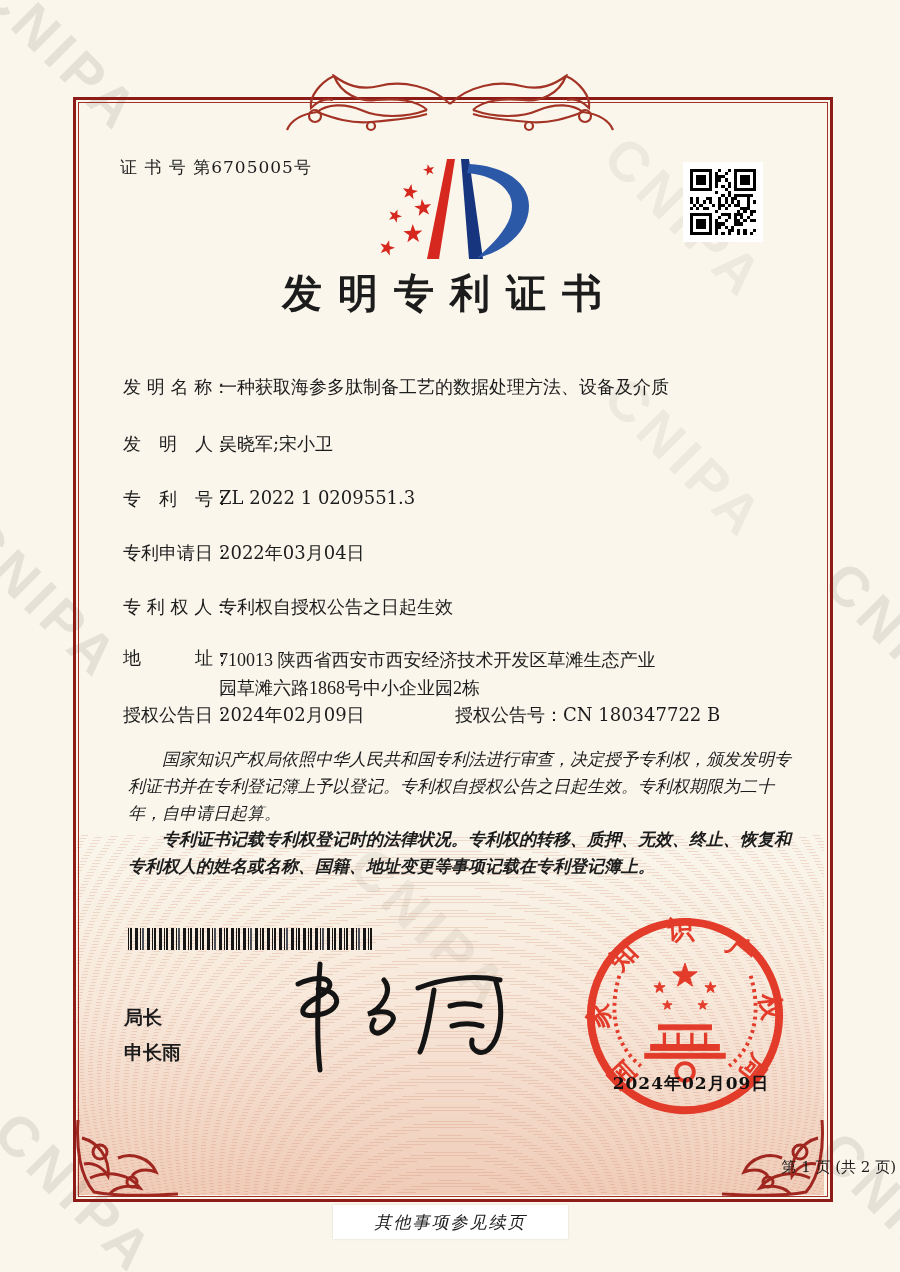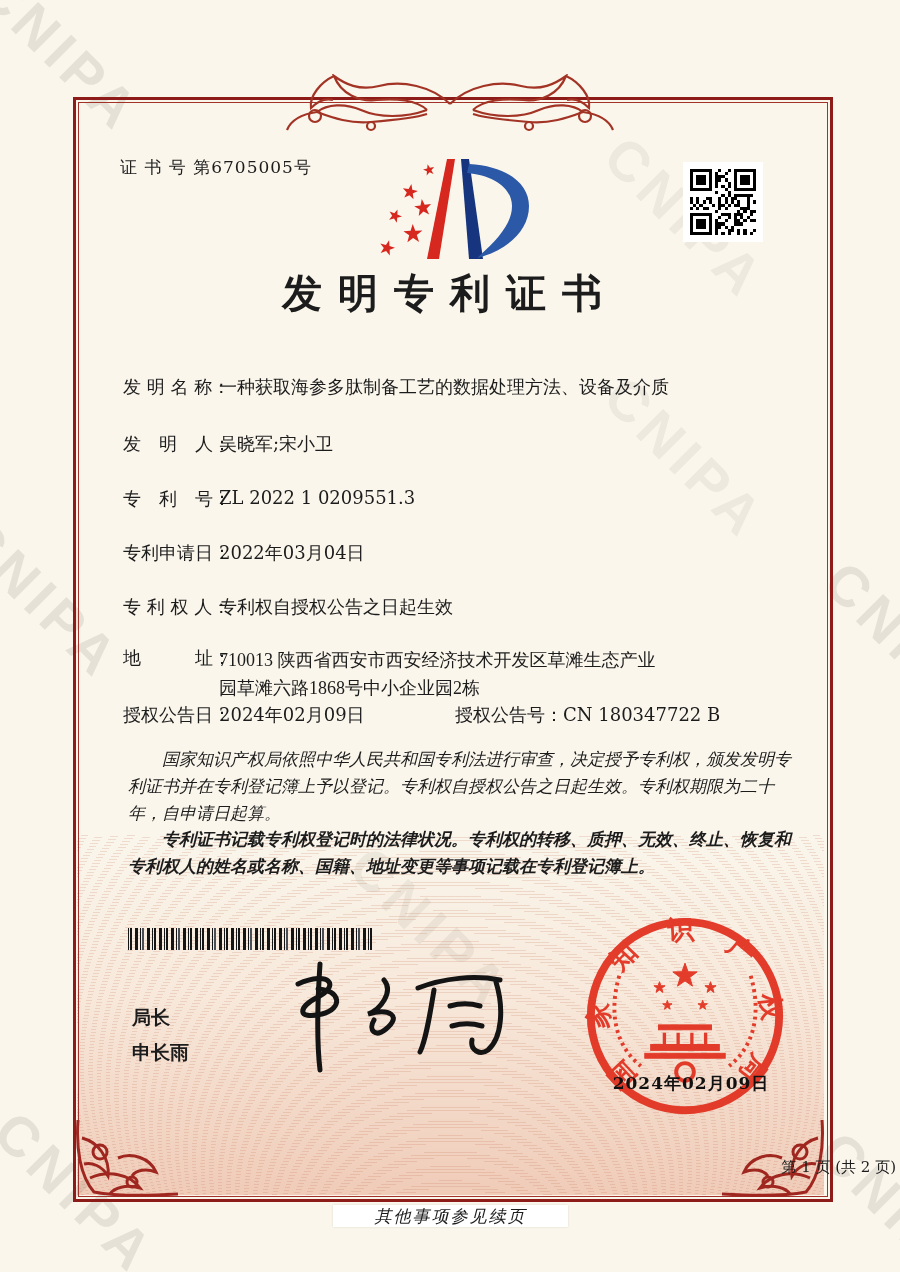--- a/index.html
+++ b/index.html
@@ -23,24 +23,24 @@
   .title{left:0;top:266px;width:900px;text-align:center;font-size:40px;font-weight:600;
          letter-spacing:16px;z-index:3;}
   .row{left:123px;font-size:18px;z-index:3;white-space:nowrap;}
   .row .lbl{display:inline-block;width:96px;white-space:pre;vertical-align:top;}
   .row .val{display:inline-block;vertical-align:top;}
   .addr .val{white-space:normal;width:452px;line-height:28px;font-family:Liberation Serif, serif;}
   .grant2{left:455px;z-index:3;font-size:18px;white-space:nowrap;}
   .para{left:128px;width:668px;font-size:17px;line-height:27px;text-indent:2em;z-index:3;
         font-style:italic;}
   .pagenum{left:0;top:1158px;width:896px;text-align:right;font-size:15px;z-index:3;}
-  .note-box{left:333px;top:1205px;width:235px;height:22px;background:#ffffff;z-index:3;
+  .note-box{left:333px;top:1205px;width:235px;height:34px;background:#ffffff;z-index:3;
             display:flex;align-items:center;justify-content:center;box-shadow:0 0 2px rgba(0,0,0,0.12);}
   .note-box span{font-size:17px;font-style:italic;letter-spacing:2px;}
-  .officer{left:132px;z-index:4;font-family:"Liberation Sans",sans-serif;font-weight:bold;font-size:19px;}
+  .officer{left:124px;z-index:4;font-family:"Liberation Sans",sans-serif;font-weight:bold;font-size:19px;}
   .seal-date{left:601px;top:1072px;width:180px;text-align:center;z-index:5;
              font-size:17px;font-weight:bold;letter-spacing:1px;color:#111;}
   .qrwrap{left:683px;top:162px;width:80px;height:80px;background:#fff;z-index:3;
           display:flex;align-items:center;justify-content:center;}
   .barcode{left:128px;top:928px;height:22px;display:inline-flex;align-items:stretch;z-index:3;}
   .barcode i{display:block;height:22px;}
   svg{display:block;}
 </style>
 </head>
 <body>

